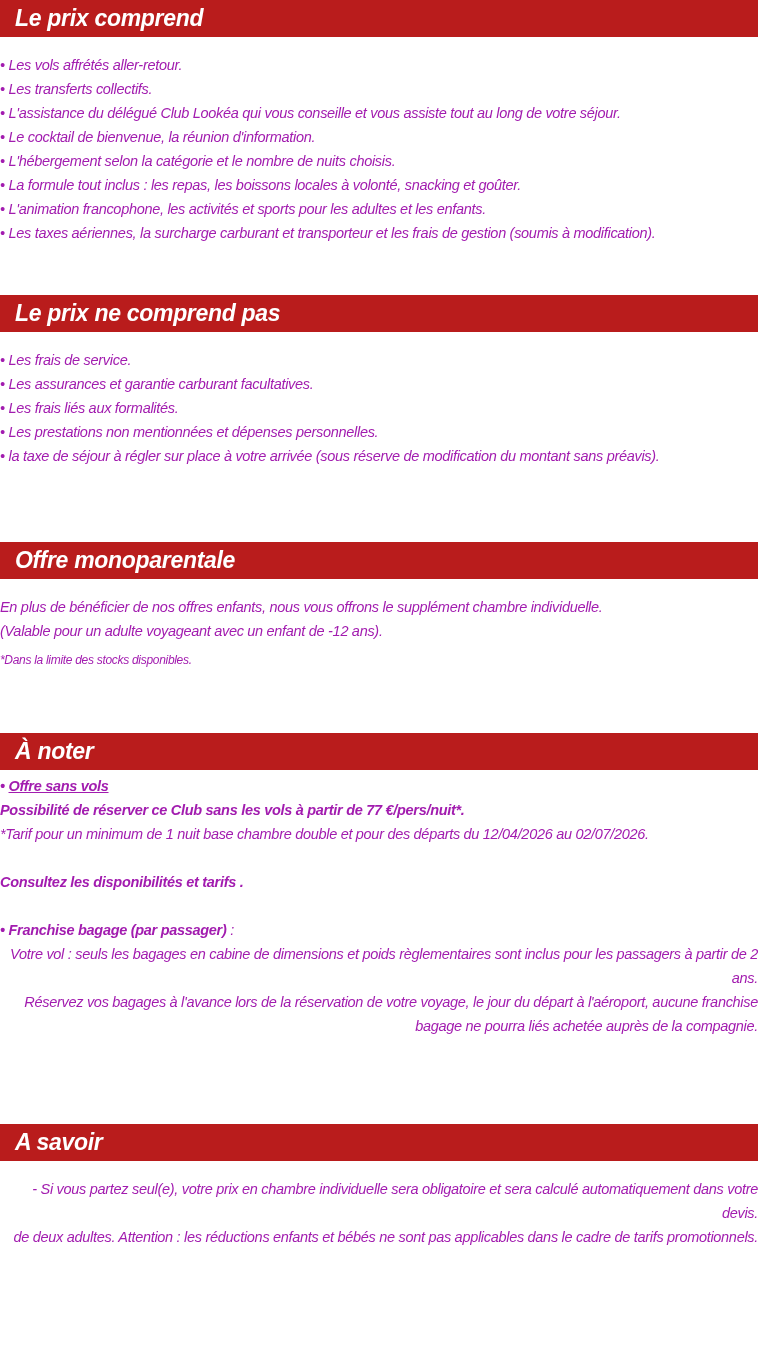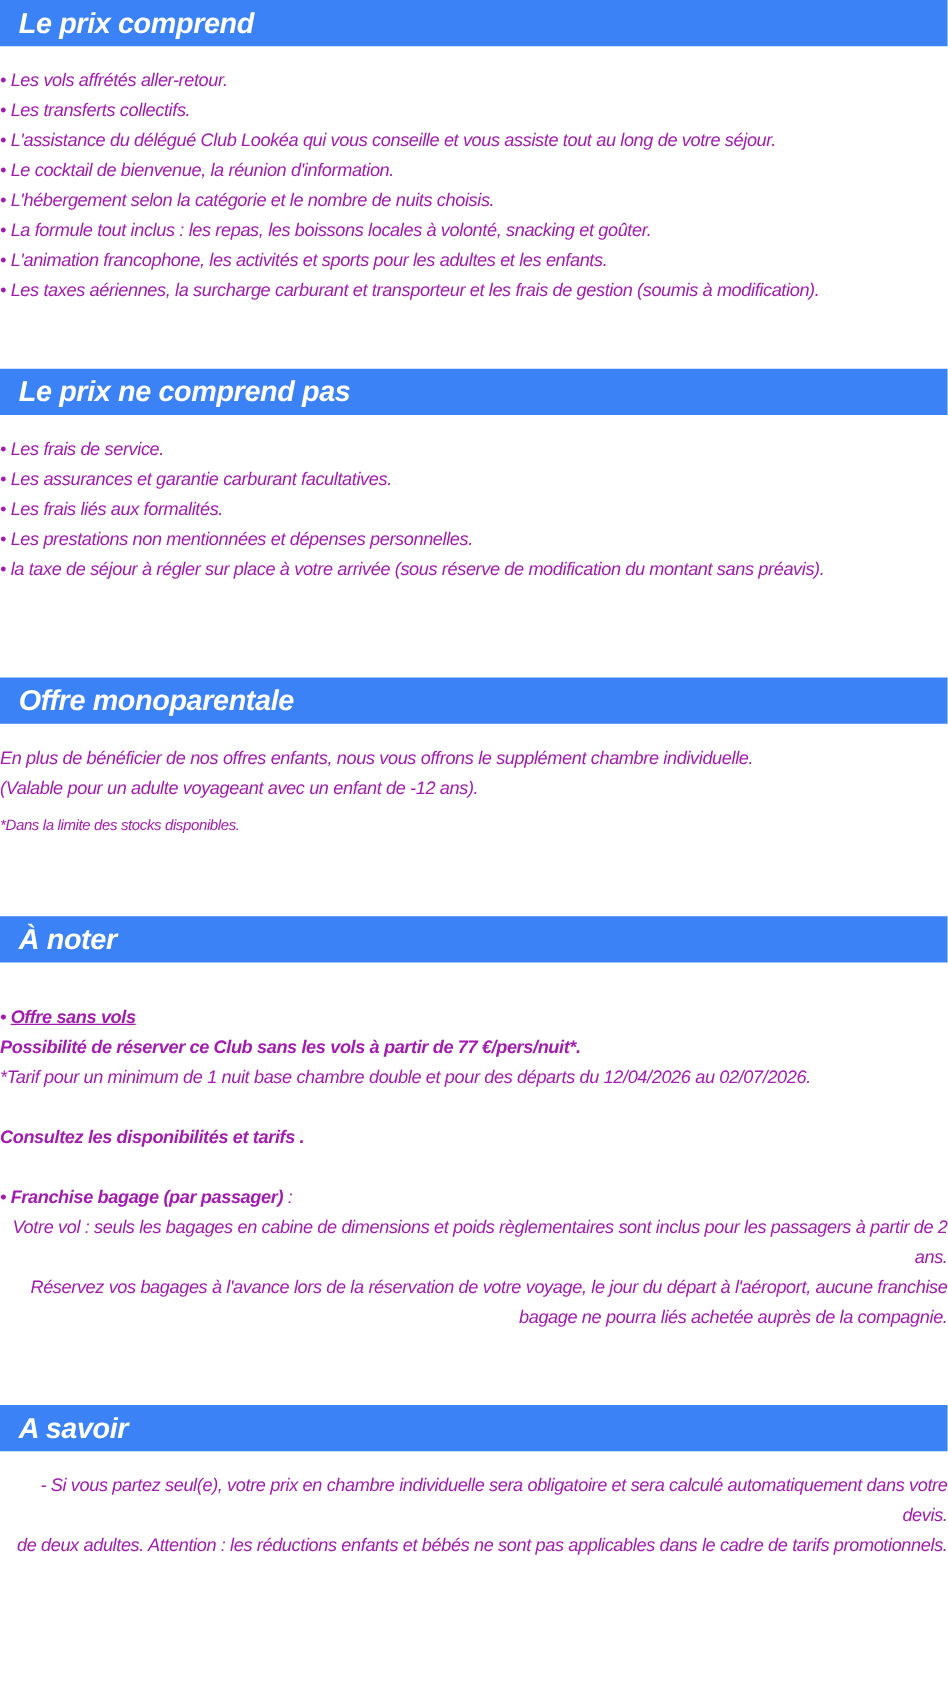--- a/index.html
+++ b/index.html
@@ -2,21 +2,21 @@
 <html><head>
 <meta charset="utf-8">
 <style>
   html, body { margin: 0; padding: 0; background: #ffffff; }
   body {
     width: 758px; height: 1353px; overflow: hidden; position: relative;
     font-family: "Liberation Sans", sans-serif; color: #3d3d3d;
   }
   .section { position: absolute; left: 0; width: 758px; }
   .header {
-    background: #3b82f6; height: 37px; width: 758px;
+    background: #b91c1c; height: 37px; width: 758px;
     color: #ffffff; font-style: italic; font-weight: bold;
     font-size: 23px; line-height: 37px; padding-left: 15px; box-sizing: border-box;
     letter-spacing: -0.3px;
   }
   .body-text {
     font-style: italic; font-size: 14.5px; line-height: 24px;
     letter-spacing: -0.3px; color: #a21caf;
   }
   .line { display: block; white-space: nowrap; }
   .wrap { white-space: normal; text-align: right; }
@@ -57,21 +57,21 @@
   <div class="header">Offre monoparentale</div>
   <div class="body-text" style="padding-top:16px;">
     <span class="line">En plus de bénéficier de nos offres enfants, nous vous offrons le supplément chambre individuelle.</span>
     <span class="line">(Valable pour un adulte voyageant avec un enfant de -12 ans).</span>
     <span class="line small" style="margin-top:8px;">*Dans la limite des stocks disponibles.</span>
   </div>
 </div>
 
 <div class="section" style="top:733px;">
   <div class="header">À noter</div>
-  <div class="body-text" style="padding-top:32px;">
+  <div class="body-text" style="padding-top:4px;">
     <span class="line bold"><span>• </span><span class="u">Offre sans vols</span></span>
     <span class="line bold">Possibilité de réserver ce Club sans les vols à partir de 77 €/pers/nuit*.</span>
     <span class="line">*Tarif pour un minimum de 1 nuit base chambre double et pour des départs du 12/04/2026 au 02/07/2026.</span>
     <div class="gap"></div>
     <span class="line bold">Consultez les disponibilités et tarifs .</span>
     <div class="gap"></div>
     <span class="line"><span class="bold">• Franchise bagage (par passager)</span><span> :</span></span>
     <span class="line wrap">Votre vol : seuls les bagages en cabine de dimensions et poids règlementaires sont inclus pour les passagers à partir de 2 ans.</span>
     <span class="line wrap">Réservez vos bagages à l'avance lors de la réservation de votre voyage, le jour du départ à l'aéroport, aucune franchise bagage ne pourra liés achetée auprès de la compagnie.</span>
   </div>

